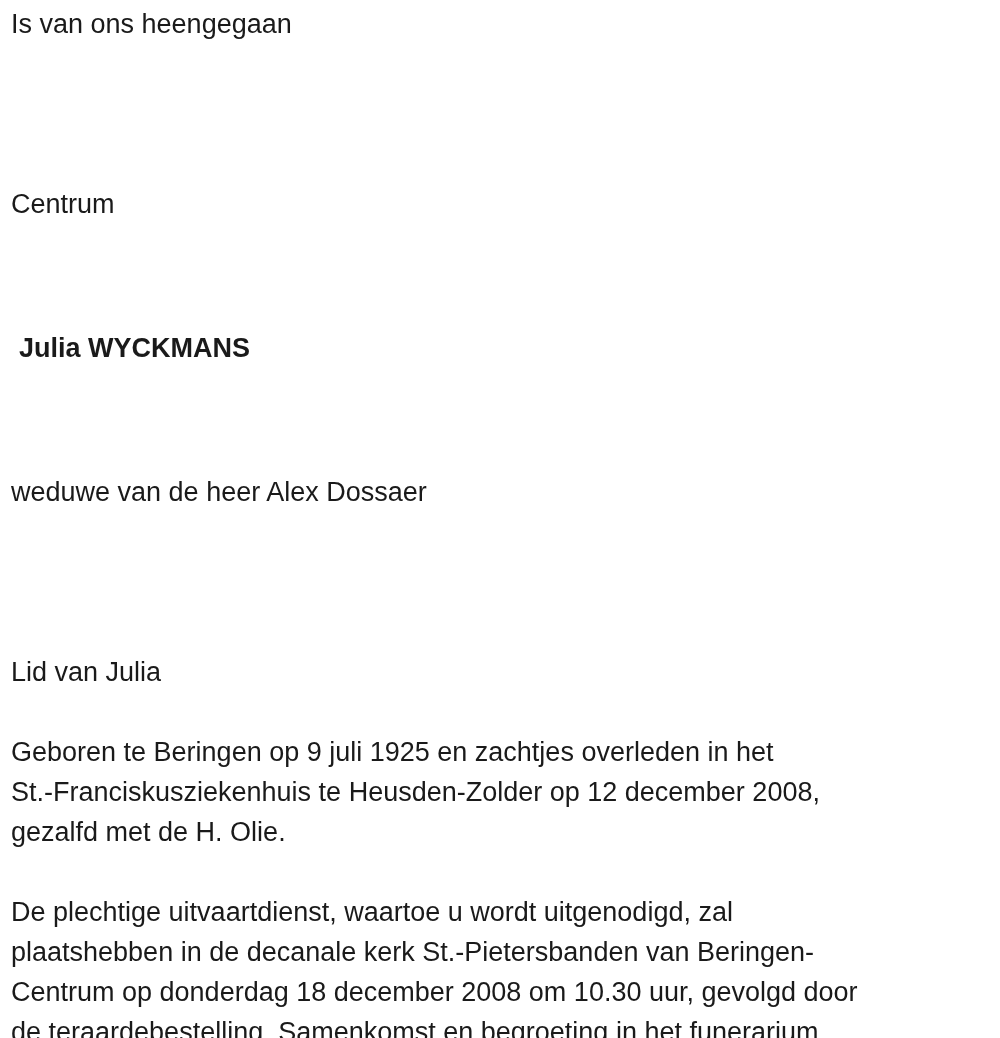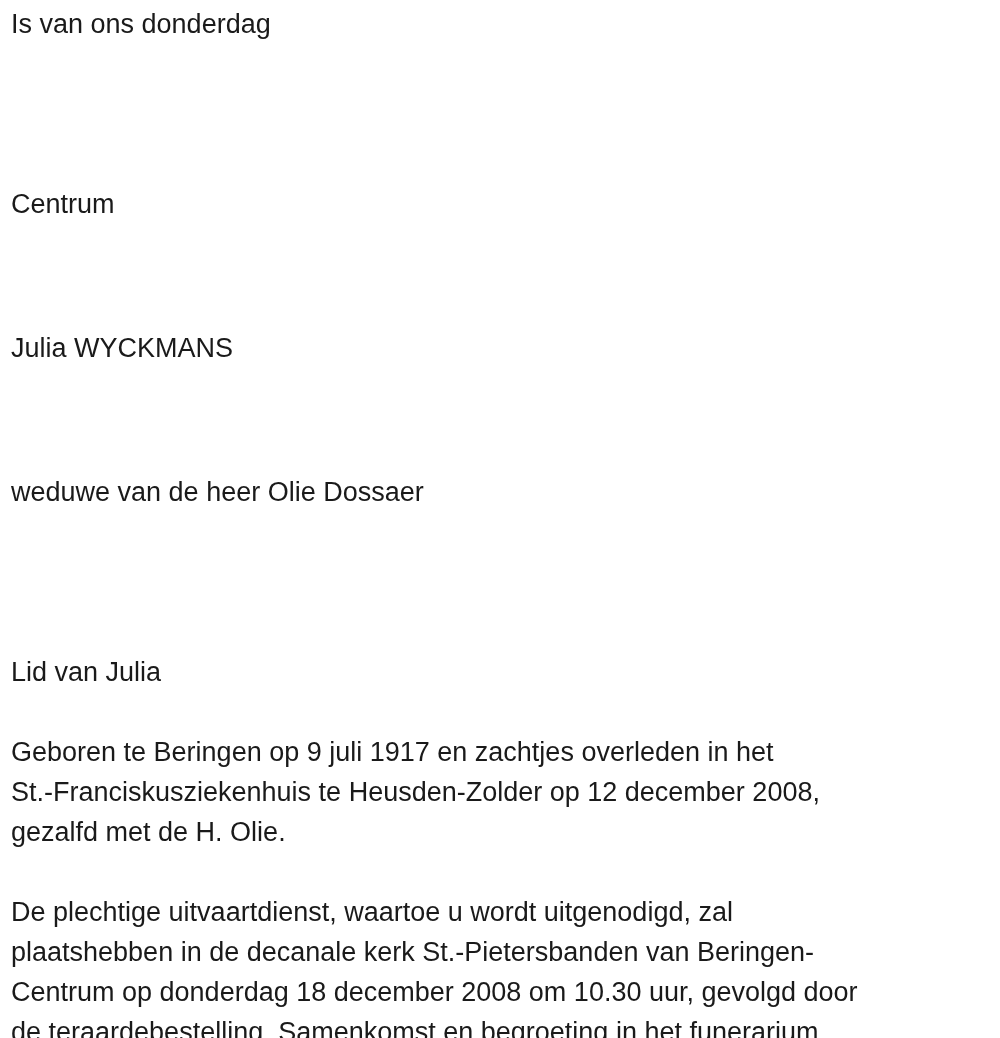--- a/index.html
+++ b/index.html
@@ -19,39 +19,40 @@
     overflow: hidden;
   }
   .para {
     margin: 0 0 40px 0;
     white-space: pre;
   }
   .header-block {
     line-height: 48px;
   }
   .deceased-name {
-    font-weight: 400;
+    font-weight: 700;
+    margin-left: 8px;
   }
 </style>
 </head>
 <body style="background: rgb(255, 255, 255); color: rgb(26, 26, 26);">
 
 <main>
 
-  <div class="para">Is van ons donderdag</div>
+  <div class="para">Is van ons heengegaan</div>
 
   <div class="para header-block">
     <div>Centrum</div>
     <div class="deceased-name">Julia WYCKMANS</div>
-    <div>weduwe van de heer Olie Dossaer</div>
+    <div>weduwe van de heer Alex Dossaer</div>
   </div>
 
   <div class="para">Lid van Julia</div>
 
-  <div class="para">Geboren te Beringen op 9 juli 1917 en zachtjes overleden in het
+  <div class="para">Geboren te Beringen op 9 juli 1925 en zachtjes overleden in het
 St.-Franciskusziekenhuis te Heusden-Zolder op 12 december 2008,
 gezalfd met de H. Olie.</div>
 
   <div class="para">De plechtige uitvaartdienst, waartoe u wordt uitgenodigd, zal
 plaatshebben in de decanale kerk St.-Pietersbanden van Beringen-
 Centrum op donderdag 18 december 2008 om 10.30 uur, gevolgd door
 de teraardebestelling. Samenkomst en begroeting in het funerarium,
 Kerkstraat 3 te Beringen-Mijn vanaf 9.45 uur. Gebedsdienst op woensdag
 om 18.30 uur in voornoemde kerk. De familie ontvangt uw rouwbeklag in
 het funerarium op woensdag van 19 tot 19.30 uur.</div>

